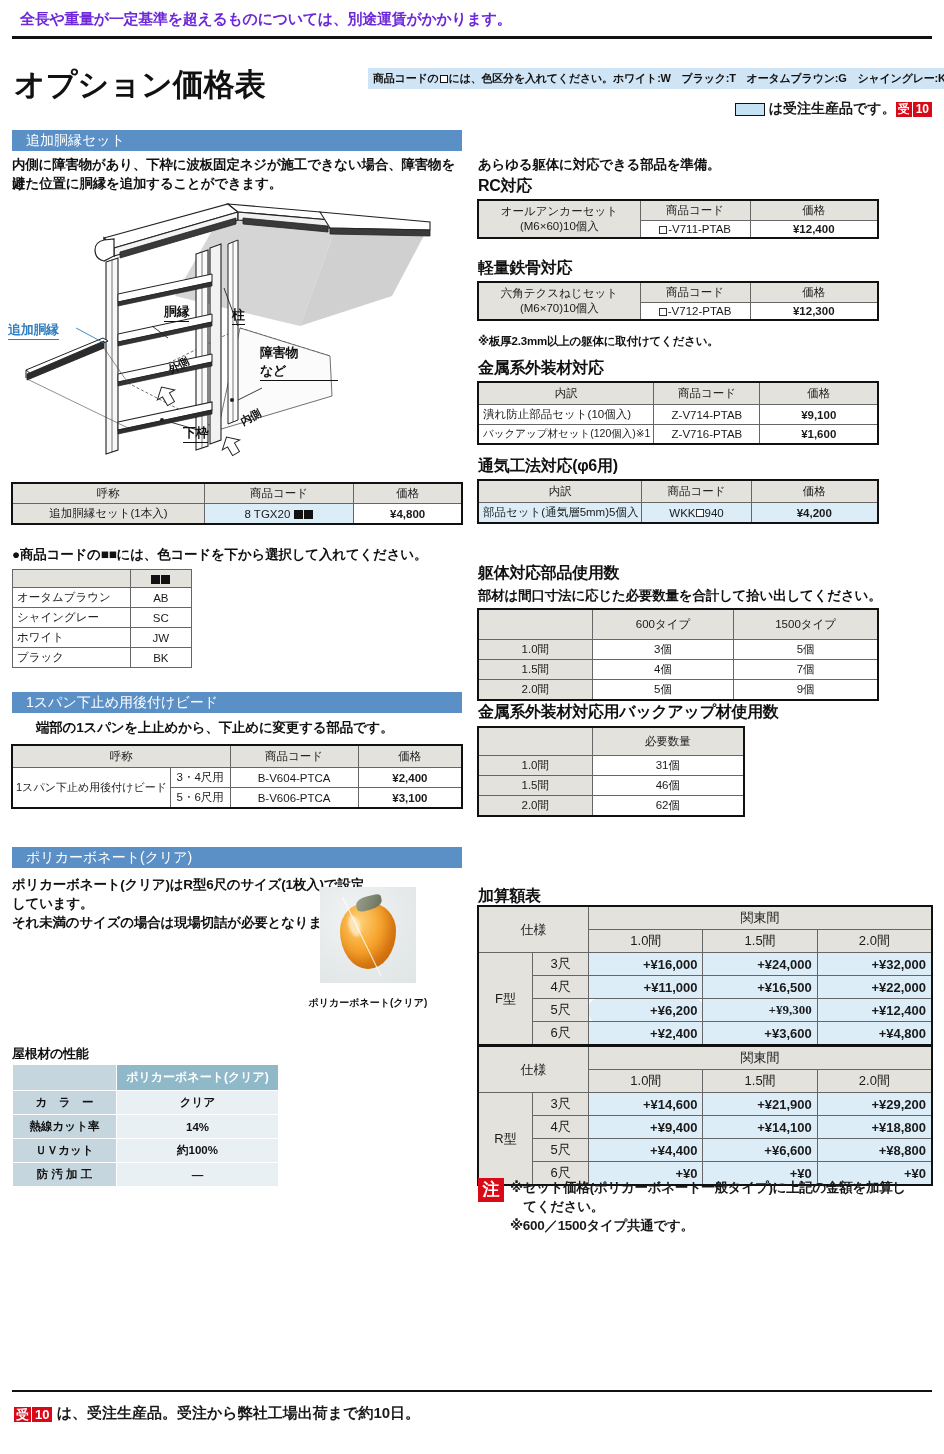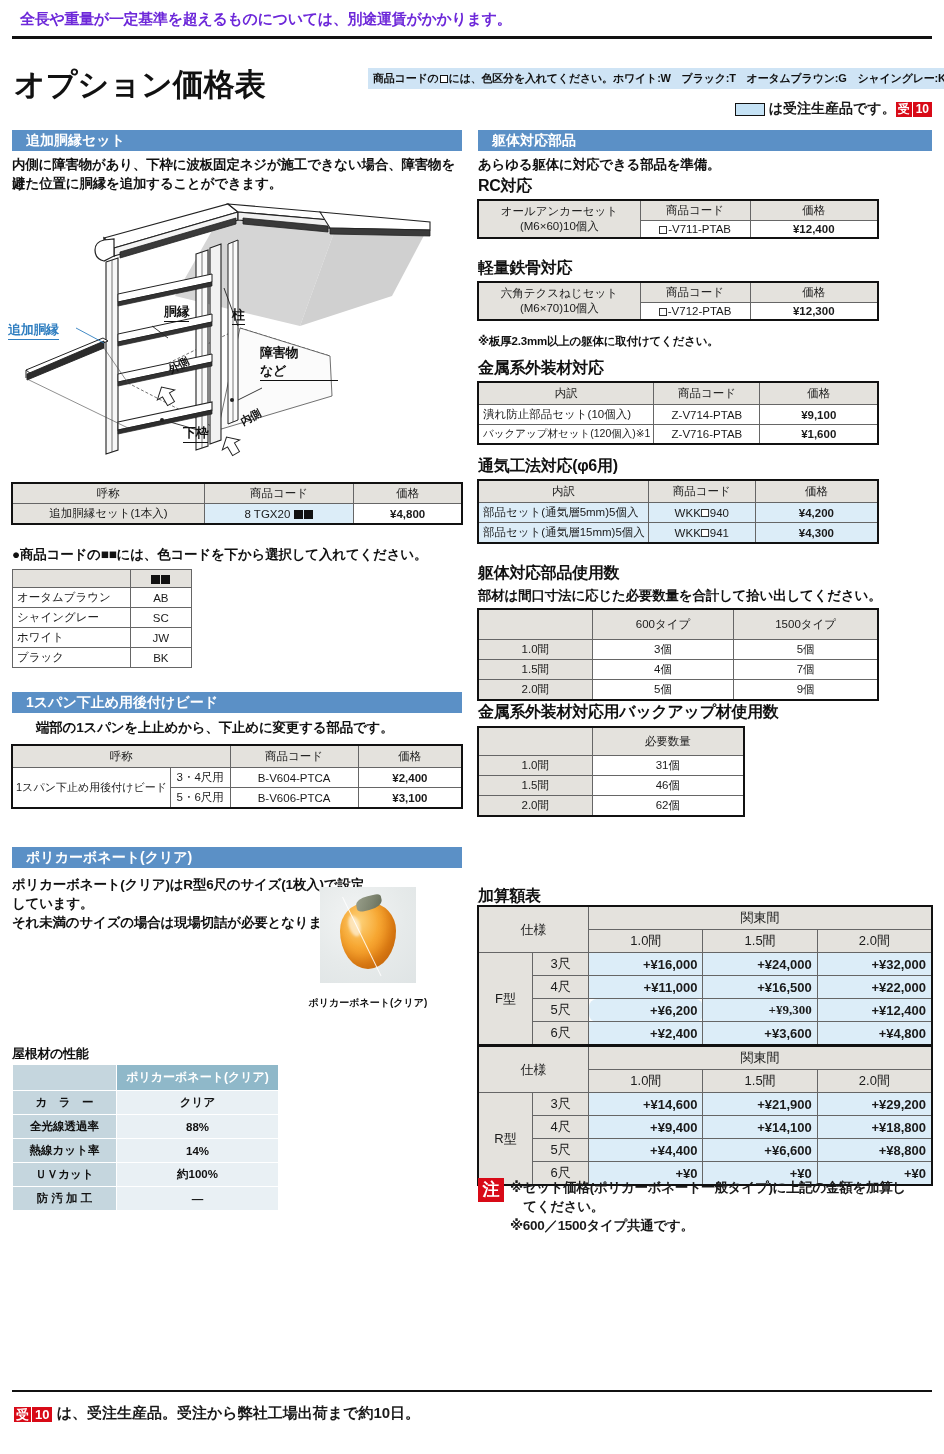--- a/index.html
+++ b/index.html
@@ -60,21 +60,21 @@
   }
   .badge-10 {
     display:inline-block; background:#d80a17; color:#fff;
     font-size:12px; font-weight:bold; padding:1px 3px; line-height:13px;
     margin-left:1px; vertical-align: middle;
   }
 
   
   .sec-bar {
     position:absolute; background:#5b90c6; color:#fff;
-    font-size:14px; font-weight:bold; line-height:21px;
+    font-size:14px; font-weight:normal; line-height:21px;
     padding-left:14px; height:21px;
   }
 
   .body-text {
     position:absolute; font-size:13.5px; font-weight:bold; line-height:19px;
     color:#111; letter-spacing:-0.2px;
   }
   .sub-head {
     position:absolute; font-size:16px; font-weight:700; color:#111;
     letter-spacing:-0.3px;
@@ -344,21 +344,20 @@
       <td class="bold">¥2,400</td>
     </tr>
     <tr>
       <td>5・6尺用</td>
       <td>B-V606-PTCA</td>
       <td class="bold">¥3,100</td>
     </tr>
   </tbody>
     </table>
 
-  <div class="sec-bar" style="left:478px; top:130px; width:454px;">躯体対応部品</div>
   <div class="body-text" style="left:478px; top:155px;">あらゆる躯体に対応できる部品を準備。</div>
 
   <div class="sub-head" style="left:478px; top:176px;">RC対応</div>
   <table class="t thick" style="left:478px; top:200px; width:400px;">
     <tbody>
         <tr>
       <td class="lbl" rowspan="2" style="width:162px; line-height:15px;">
         <span>オールアンカーセット</span><br>
         <span>(M6×60)10個入</span>
       </td>
@@ -418,25 +417,20 @@
         <tr>
       <th class="hdr" style="width:162px; height:22px;">内訳</th>
       <th class="hdr" style="width:110px;">商品コード</th>
       <th class="hdr" style="width:128px;">価格</th>
     </tr>
     <tr>
       <td class="left blu">部品セット(通気層5mm)5個入</td>
       <td class="blu"><span>WKK</span><span class="sqbox"></span><span>940</span></td>
       <td class="bold blu">¥4,200</td>
     </tr>
-    <tr>
-      <td class="left blu">部品セット(通気層15mm)5個入</td>
-      <td class="blu"><span>WKK</span><span class="sqbox"></span><span>941</span></td>
-      <td class="bold blu">¥4,300</td>
-    </tr>
   </tbody>
     </table>
 
   <div class="sub-head" style="left:478px; top:563px;">躯体対応部品使用数</div>
   <div class="body-text" style="left:478px; top:586px;">部材は間口寸法に応じた必要数量を合計して拾い出してください。</div>
 
   <table class="t thick" style="left:478px; top:609px; width:400px;">
     <tbody>
         <tr>
       <th class="hdr" style="width:114px; height:30px;"></th>
@@ -501,24 +495,20 @@
     <tbody>
         <tr>
       <td class="lab" style="background:#c5d6de;"></td>
       <th class="h">ポリカーボネート(クリア)</th>
     </tr>
     <tr>
       <td class="lab">カ　ラ　ー</td>
       <td class="val">クリア</td>
     </tr>
     <tr>
-      <td class="lab">全光線透過率</td>
-      <td class="val">88%</td>
-    </tr>
-    <tr>
       <td class="lab">熱線カット率</td>
       <td class="val">14%</td>
     </tr>
     <tr>
       <td class="lab">ＵＶカット</td>
       <td class="val">約100%</td>
     </tr>
     <tr>
       <td class="lab">防 汚 加 工</td>
       <td class="val">—</td>

